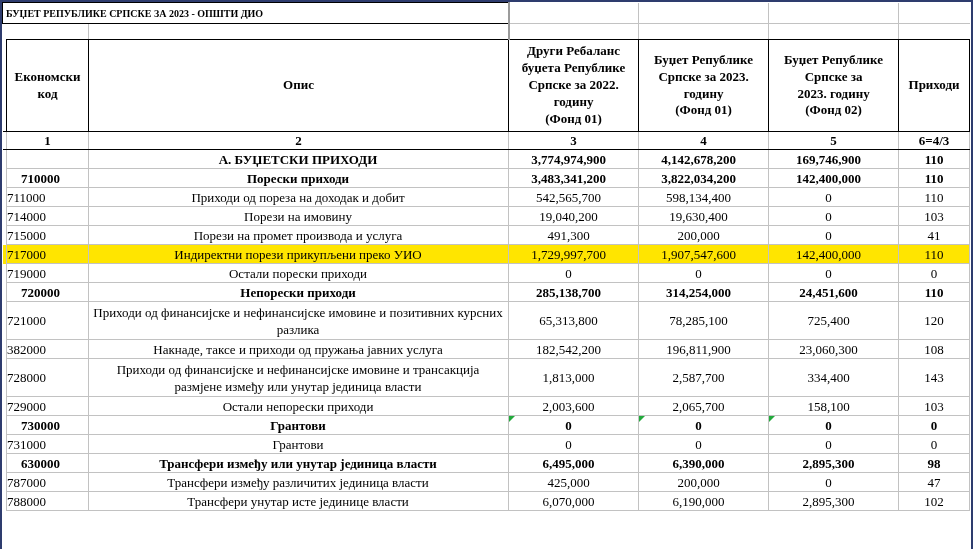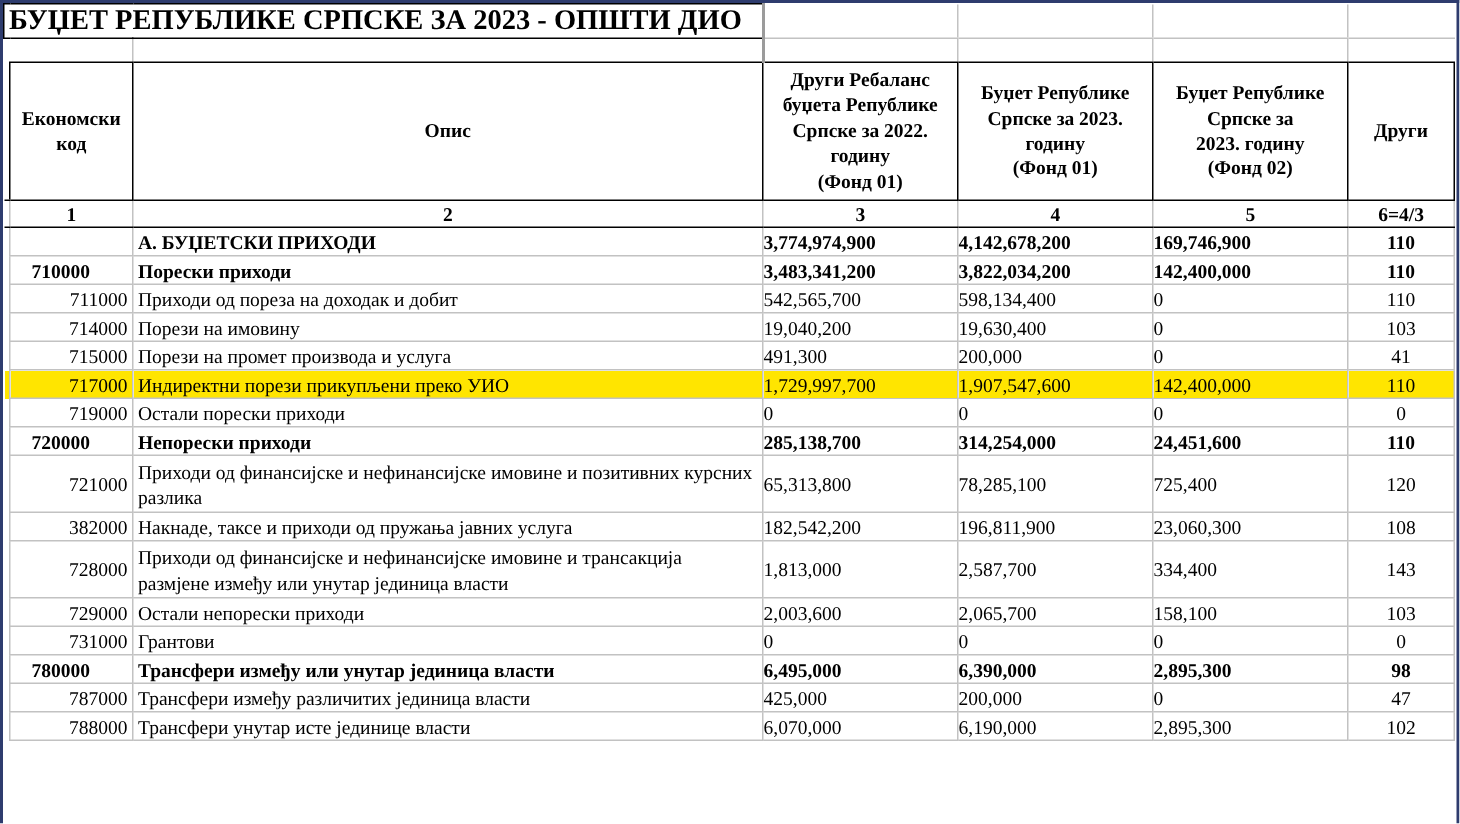--- a/index.html
+++ b/index.html
@@ -12,21 +12,21 @@
     position:relative; width:973px; height:549px; box-sizing:border-box;
     border-top:2px solid var(--navy); border-left:2px solid var(--navy); border-right:2px solid var(--navy);
     background:#fff; overflow:hidden;
   }
   table{border-collapse:collapse; table-layout:fixed; width:967px;}
   td{box-sizing:border-box; overflow:hidden; vertical-align:middle; font-size:13px; padding:0;}
   
   
   tr.r-title{height:21px;}
   tr.r-title td.titlecell{
-    border:1px solid #000; font-weight:bold; font-size:19px; padding-left:3px;
+    border:1px solid #000; font-weight:bold; font-size:10px; padding-left:3px;
     white-space:nowrap;
   }
   tr.r-title td.ghost{border-left:1px solid var(--grid); border-bottom:1px solid var(--grid);}
   tr.r-title td.ghost.thickL{border-left:2px solid var(--thick);}
   tr.r-empty{height:16px;}
   tr.r-empty td{border-bottom:1px solid #000;}
   tr.r-empty td.g1{border-right:1px solid var(--grid);}
   tr.r-empty td.g2{border-right:2px solid var(--thick);}
   tr.r-empty td.ghost{border-left:1px solid var(--grid);}
   tr.r-empty td.c-gutter{border-bottom:none;}
@@ -44,24 +44,24 @@
   }
   tr.r-colnum td.c-gutter{border:none; border-bottom:1px solid #000;}
   
   tr.r-data{height:19px;}
   tr.r-data.tall{height:38px;}
   tr.r-data td{border:1px solid var(--grid); line-height:17px;}
   tr.r-data td.c-gutter{border:none;}
   tr.r-data.section td{font-weight:bold; border-top-color:var(--gridd);}
   tr.r-data.highlight td{background:var(--hl);}
   tr.r-data.highlight td.c-gutter{background:var(--hl);}
-  td.c-code{text-align:right; padding-right:3px;}
+  td.c-code{text-align:left; padding-right:3px;}
   tr.section td.c-code{text-align:left; padding-left:14px;}
-  td.c-desc{text-align:left; padding-left:3px; padding-right:4px;}
-  td.c-num{text-align:left; padding-right:10px; position:relative;}
+  td.c-desc{text-align:center; padding-left:3px; padding-right:4px;}
+  td.c-num{text-align:center; padding-right:10px; position:relative;}
   td.c-idx{text-align:center;}
   span.flag{
     position:absolute; top:0; left:0; width:0; height:0;
     border-top:6px solid var(--flag); border-right:6px solid transparent;
   }
 </style>
 </head>
 <body>
 
 <div class="sheet">
@@ -103,21 +103,21 @@
 годину
 (Фонд 01)</td>
         <td>Буџет Републике
 Српске за 2023.
 годину
 (Фонд 01)</td>
         <td>Буџет Републике
 Српске за
 2023. годину
 (Фонд 02)</td>
-        <td>Други</td>
+        <td>Приходи</td>
       </tr>
       <tr class="r-colnum">
         <td class="c-gutter"></td>
         <td>1</td>
         <td>2</td>
         <td>3</td>
         <td>4</td>
         <td>5</td>
         <td>6=4/3</td>
       </tr>
@@ -224,32 +224,41 @@
         </tr>
         <tr class="r-data">
           <td class="c-gutter"></td>
           <td class="c-code">729000</td>
           <td class="c-desc">Остали непорески приходи</td>
           <td class="c-num">2,003,600</td>
           <td class="c-num">2,065,700</td>
           <td class="c-num">158,100</td>
           <td class="c-idx">103</td>
         </tr>
+        <tr class="r-data section">
+          <td class="c-gutter"></td>
+          <td class="c-code">730000</td>
+          <td class="c-desc">Грантови</td>
+          <td class="c-num">0<span class="flag"></span></td>
+          <td class="c-num">0<span class="flag"></span></td>
+          <td class="c-num">0<span class="flag"></span></td>
+          <td class="c-idx">0</td>
+        </tr>
         <tr class="r-data">
           <td class="c-gutter"></td>
           <td class="c-code">731000</td>
           <td class="c-desc">Грантови</td>
           <td class="c-num">0</td>
           <td class="c-num">0</td>
           <td class="c-num">0</td>
           <td class="c-idx">0</td>
         </tr>
         <tr class="r-data section">
           <td class="c-gutter"></td>
-          <td class="c-code">780000</td>
+          <td class="c-code">630000</td>
           <td class="c-desc">Трансфери између или унутар јединица власти</td>
           <td class="c-num">6,495,000</td>
           <td class="c-num">6,390,000</td>
           <td class="c-num">2,895,300</td>
           <td class="c-idx">98</td>
         </tr>
         <tr class="r-data">
           <td class="c-gutter"></td>
           <td class="c-code">787000</td>
           <td class="c-desc">Трансфери између различитих јединица власти</td>

